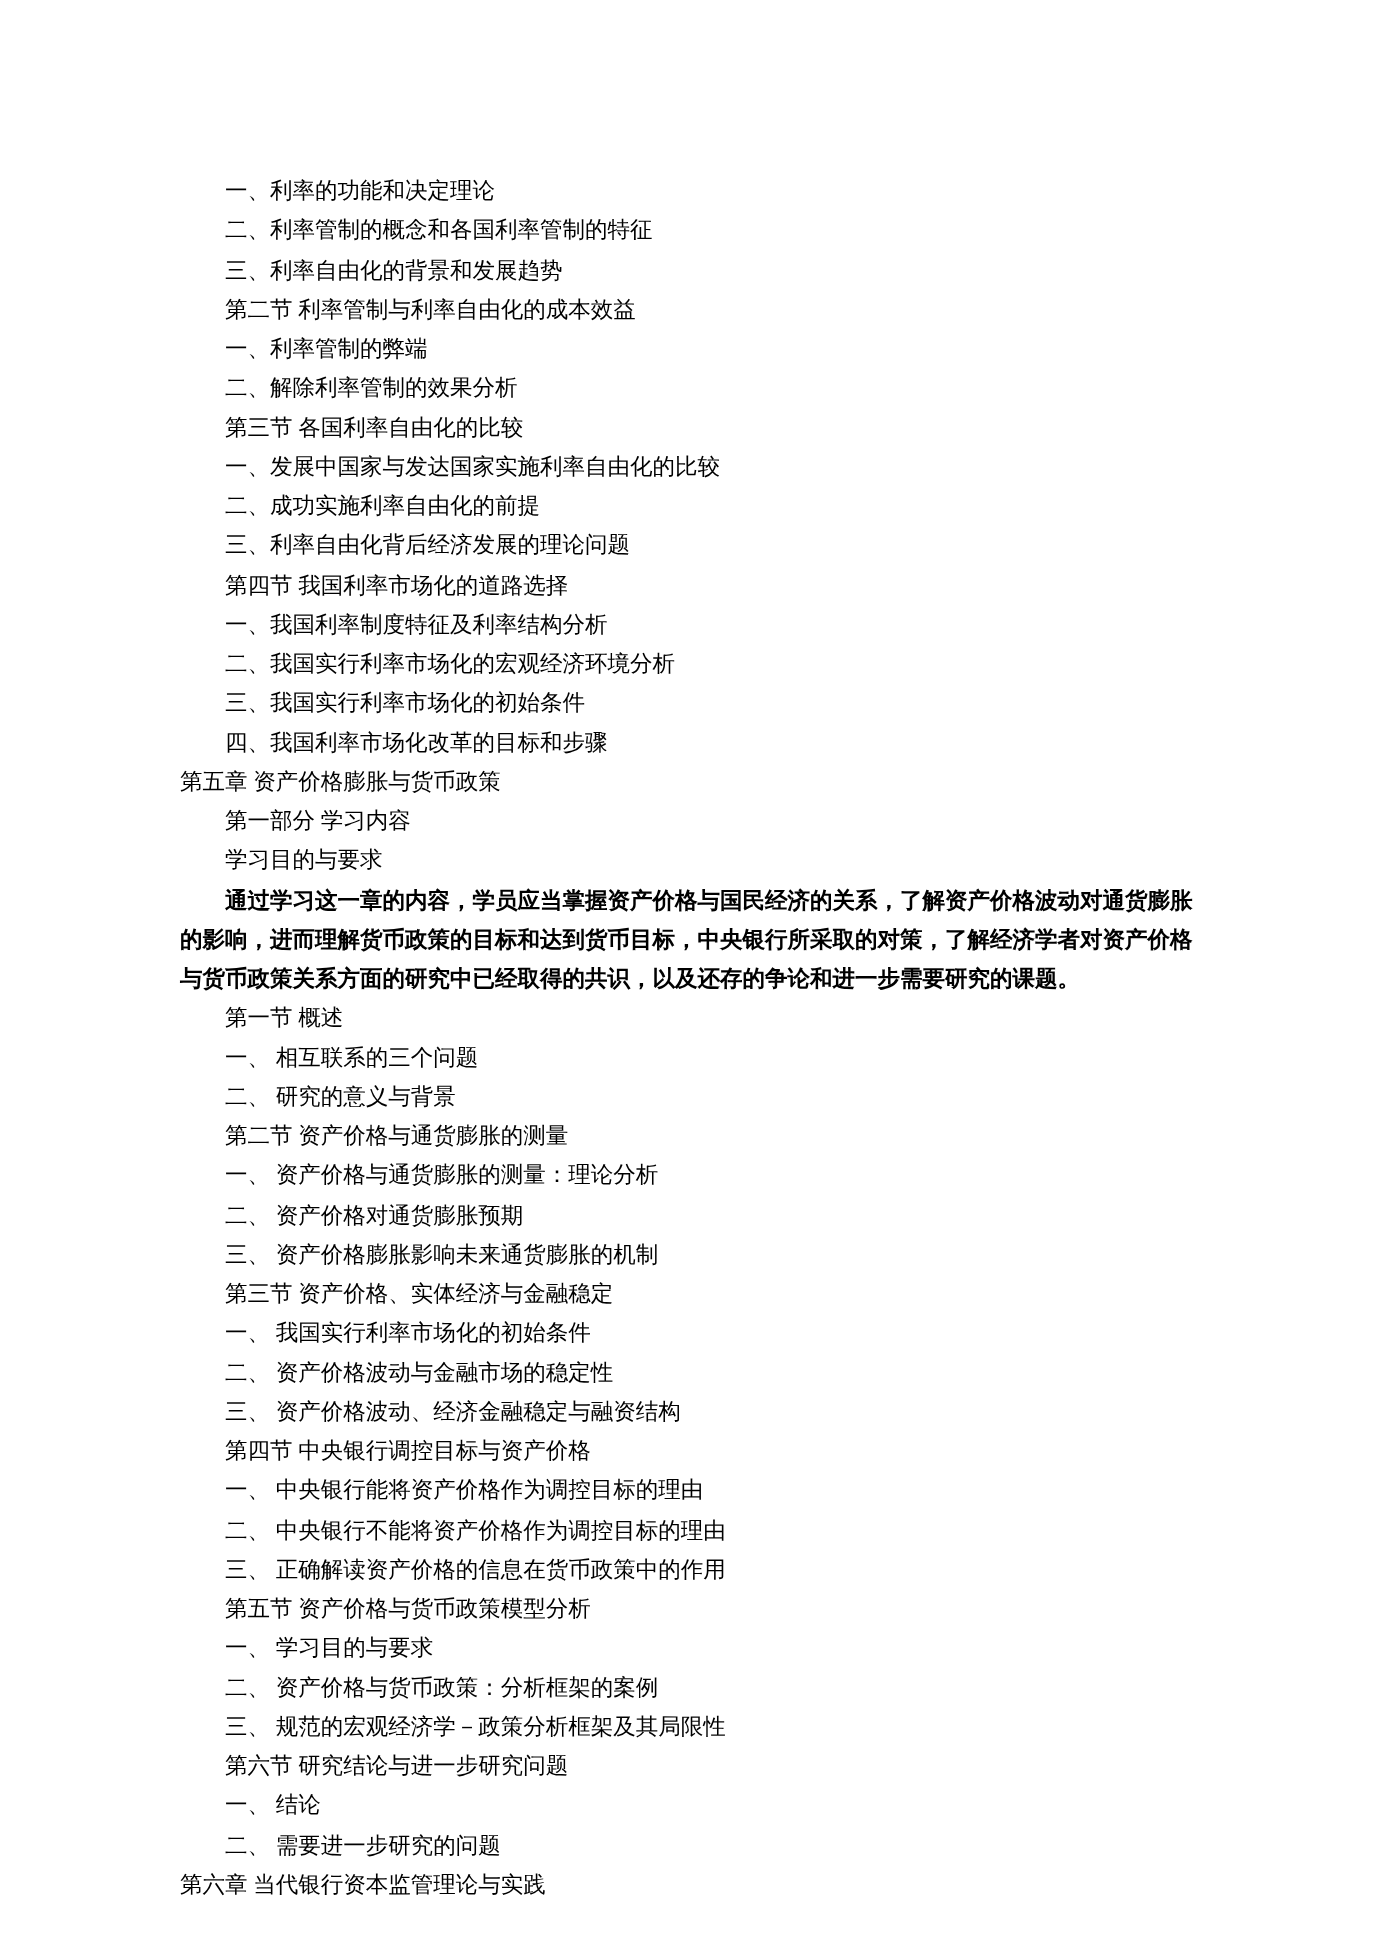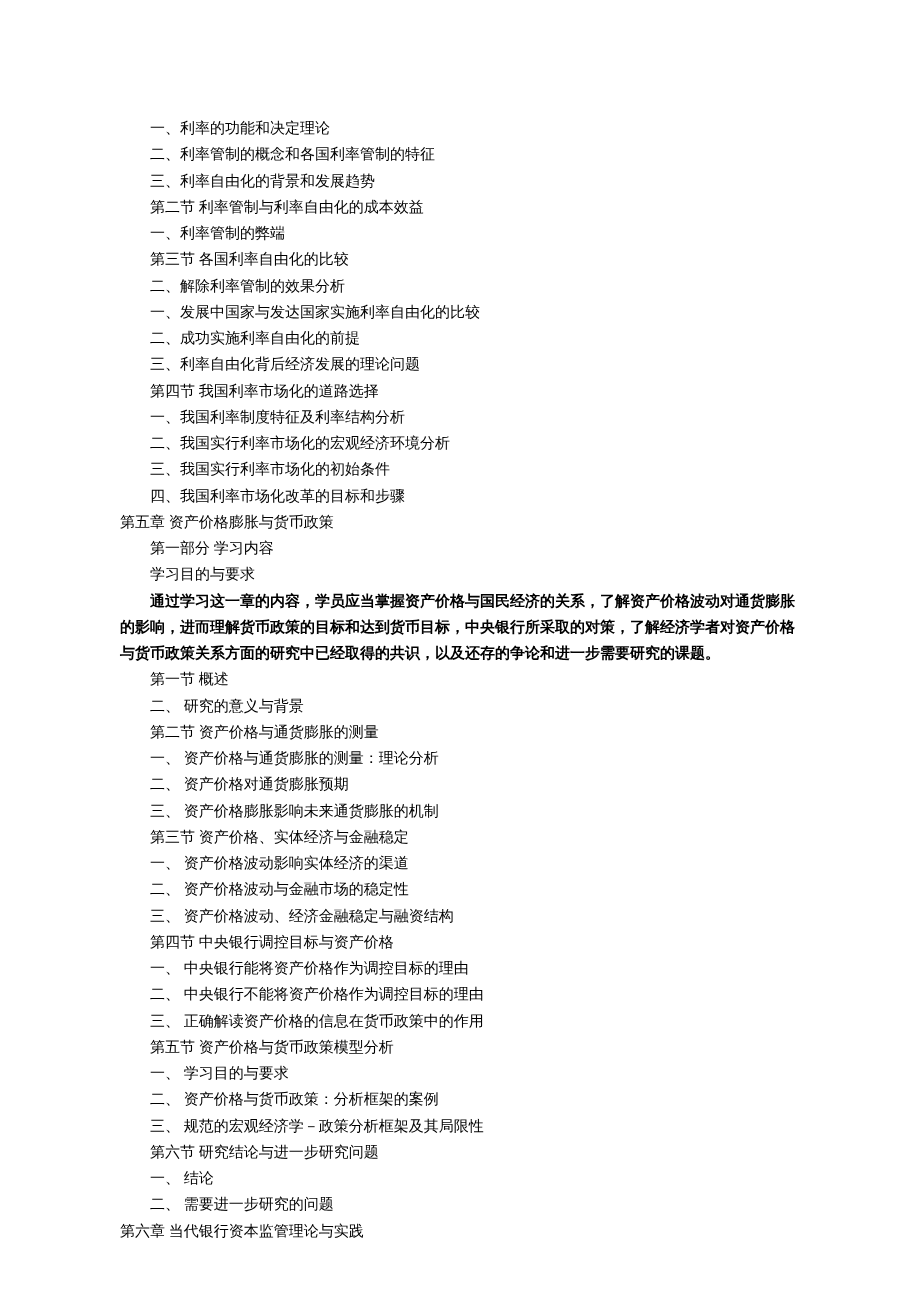--- a/index.html
+++ b/index.html
@@ -36,42 +36,43 @@
   </style>
 </head>
 <body>
 
 <div id="content">
     <div class="line indent-2">一、利率的功能和决定理论</div>
     <div class="line indent-2">二、利率管制的概念和各国利率管制的特征</div>
     <div class="line indent-2">三、利率自由化的背景和发展趋势</div>
     <div class="line indent-2">第二节 利率管制与利率自由化的成本效益</div>
     <div class="line indent-2">一、利率管制的弊端</div>
+    <div class="line indent-2">二、解除利率管制的效果分析</div>
     <div class="line indent-2">第三节 各国利率自由化的比较</div>
-    <div class="line indent-2">二、解除利率管制的效果分析</div>
     <div class="line indent-2">一、发展中国家与发达国家实施利率自由化的比较</div>
     <div class="line indent-2">二、成功实施利率自由化的前提</div>
     <div class="line indent-2">三、利率自由化背后经济发展的理论问题</div>
     <div class="line indent-2">第四节 我国利率市场化的道路选择</div>
     <div class="line indent-2">一、我国利率制度特征及利率结构分析</div>
     <div class="line indent-2">二、我国实行利率市场化的宏观经济环境分析</div>
     <div class="line indent-2">三、我国实行利率市场化的初始条件</div>
     <div class="line indent-2">四、我国利率市场化改革的目标和步骤</div>
     <div class="line indent-0 bold">第五章 资产价格膨胀与货币政策</div>
     <div class="line indent-2">第一部分 学习内容</div>
     <div class="line indent-2">学习目的与要求</div>
     <div class="line para-indent">通过学习这一章的内容，学员应当掌握资产价格与国民经济的关系，了解资产价格波动对通货膨胀的影响，进而理解货币政策的目标和达到货币目标，中央银行所采取的对策，了解经济学者对资产价格与货币政策关系方面的研究中已经取得的共识，以及还存的争论和进一步需要研究的课题。</div>
     <div class="line indent-2">第一节 概述</div>
+    <div class="line indent-2">一、 相互联系的三个问题</div>
     <div class="line indent-2">二、 研究的意义与背景</div>
     <div class="line indent-2">第二节 资产价格与通货膨胀的测量</div>
     <div class="line indent-2">一、 资产价格与通货膨胀的测量：理论分析</div>
     <div class="line indent-2">二、 资产价格对通货膨胀预期</div>
     <div class="line indent-2">三、 资产价格膨胀影响未来通货膨胀的机制</div>
     <div class="line indent-2">第三节 资产价格、实体经济与金融稳定</div>
-    <div class="line indent-2">一、 资产价格波动影响实体经济的渠道</div>
+    <div class="line indent-2">一、 我国实行利率市场化的初始条件</div>
     <div class="line indent-2">二、 资产价格波动与金融市场的稳定性</div>
     <div class="line indent-2">三、 资产价格波动、经济金融稳定与融资结构</div>
     <div class="line indent-2">第四节 中央银行调控目标与资产价格</div>
     <div class="line indent-2">一、 中央银行能将资产价格作为调控目标的理由</div>
     <div class="line indent-2">二、 中央银行不能将资产价格作为调控目标的理由</div>
     <div class="line indent-2">三、 正确解读资产价格的信息在货币政策中的作用</div>
     <div class="line indent-2">第五节 资产价格与货币政策模型分析</div>
     <div class="line indent-2">一、 学习目的与要求</div>
     <div class="line indent-2">二、 资产价格与货币政策：分析框架的案例</div>
     <div class="line indent-2">三、 规范的宏观经济学－政策分析框架及其局限性</div>

